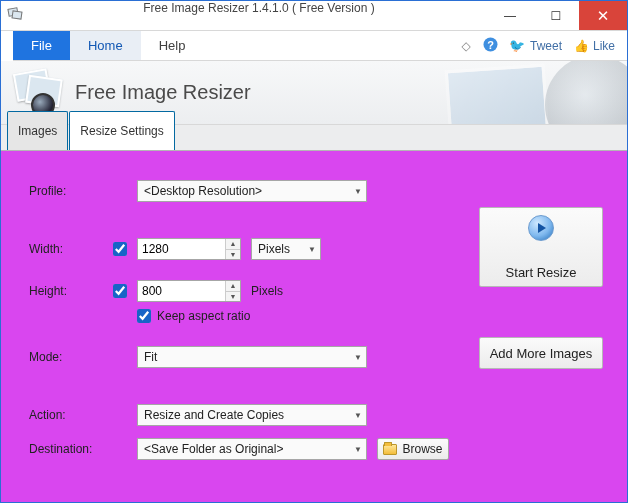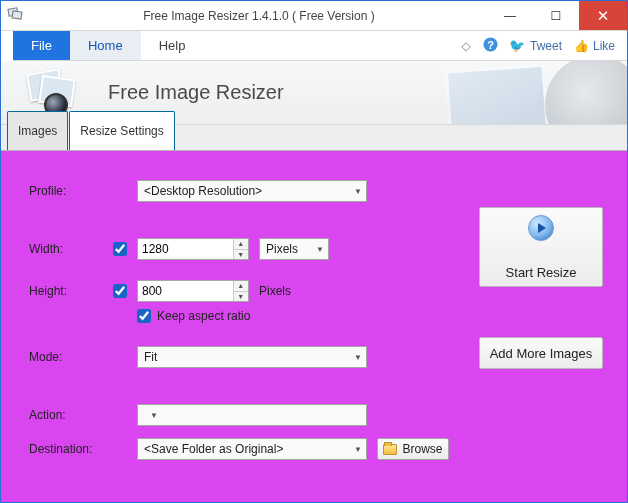--- a/index.html
+++ b/index.html
@@ -1,50 +1,50 @@
 <!DOCTYPE html>
 <html><head>
 <meta charset="utf-8">
 <style>
   * { box-sizing: border-box; margin: 0; padding: 0; font-family: "Segoe UI", Tahoma, sans-serif; }
   body { background: #555; width: 628px; height: 503px; overflow: hidden; }
   .window { width: 628px; height: 503px; background: #fff; border: 1px solid #2a6fd4; box-shadow: 0 0 6px rgba(0,0,0,.4); display: flex; flex-direction: column; }
-  .titlebar { height: 30px; background: #fff; display: flex; align-items: center; border-bottom: 1px solid #d8d8d8; }
+  .titlebar { height: 30px; background: #fff; display: flex; border-bottom: 1px solid #d8d8d8; }
   .titlebar .icon-slot { width: 30px; display:flex; align-items:center; justify-content:center; }
   .titlebar .title { flex: 1; text-align: center; font-size: 12px; color: #444; }
   .winbtns { display:flex; height:100%; }
   .winbtn { width: 46px; height: 100%; display:flex; align-items:center; justify-content:center; font-size:12px; color:#333; }
   .winbtn.close { background:#d9443a; color:#fff; width:48px; font-size:15px; }
   .menubar { height:30px; background:#fff; display:flex; align-items:stretch; border-bottom:1px solid #d8d8d8; font-size:13px;margin-left:12px; }
   .menubar .menu { padding:0 18px; display:flex; align-items:center; color:#404040; }
   .menubar .menu.file { background:#1f74e0; color:#fff; }
   .menubar .menu.home { background:#e9eef5; color:#1358b4; }
   .menubar .spacer { flex:1; }
   .menubar .right { display:flex; align-items:center; gap:12px; padding-right:12px; color:#416fa6; font-size:12px; }
   .right-item { display:flex; align-items:center; gap:4px; }
-  .banner { height:64px; background:linear-gradient(#f7f8f9,#eceef0); display:flex; align-items:center; padding:0 25px; gap:24px; position:relative; overflow:hidden; border-bottom:1px solid #d8d8d8;}
+  .banner { height:64px; background:linear-gradient(#f7f8f9,#eceef0); display:flex; align-items:center; padding:0 12px; gap:4px; position:relative; overflow:hidden; border-bottom:1px solid #d8d8d8;}
   .banner .logo { width:58px; height:48px; position:relative; }
   .photo1,.photo2 { position:absolute; width:34px; height:28px; background:#dbe7f0; border:2px solid #fff; box-shadow:0 1px 2px rgba(0,0,0,.3); }
   .photo1 { top:2px; left:2px; transform:rotate(-10deg); }
   .photo2 { top:8px; left:14px; transform:rotate(8deg); }
   .lens { position:absolute; bottom:0; left:18px; width:24px; height:24px; border-radius:50%; background:radial-gradient(circle at 35% 35%, #9ab, #223 70%); border:2px solid #333; }
   .banner .apptitle { font-size:20px; color:#4a4a4a; }
   .banner .bgphoto { position:absolute; right:80px; top:6px; width:100px; height:70px; background:linear-gradient(135deg,#b3cfe8,#7ea7cc); opacity:.3; border:3px solid #fff; transform:rotate(-4deg);}
   .banner .bglens { position:absolute; right:-18px; top:-6px; width:100px; height:100px; border-radius:50%; background:radial-gradient(circle at 40% 40%, #c8d4de, #5a6772 75%); opacity:.3;}
   .tabs { display:flex; align-items:flex-end; height:25px; background:#ecedee; padding-left:6px; font-size:12px; }
   .tab { padding:12px 10px; border:1px solid #0369a1; border-bottom:1px solid #b5b5b5; background:#e6e6e6; margin-right:1px; color:#333; position:relative; top:1px; border-top-left-radius:2px; border-top-right-radius:2px;}
   .tab.active { background:#fff; border-bottom:1px solid #fff; }
   .content { flex:1; background:#d946ef; border-top:1px solid #b5b5b5; position:relative; }
   .form { position:absolute; left:28px; top:28px; font-size:12px; color:#222; }
   .row { display:flex; align-items:center; margin-bottom:18px; height:24px; }
   .row.tight { margin-bottom:10px; }
   .label { width:84px; }
   .chk { width:24px; display:flex; align-items:center; justify-content:flex-start; }
   .chk input { width:14px; height:14px; accent-color:#1864c7; }
-  .spinner { display:flex; width:112px; height:22px; border:1px solid #a6a6a6; background:#fff; }
+  .spinner { display:flex; width:104px; height:22px; border:1px solid #a6a6a6; background:#fff; }
   .spinner input { border:none; width:100%; padding:0 4px; font-size:12px; outline:none; }
   .spinner .arrows { width:18px; border-left:1px solid #ccc; display:flex; flex-direction:column; }
   .spinner .arrows div { flex:1; font-size:7px; display:flex; align-items:center; justify-content:center; color:#555; background:#f4f4f4; }
   .spinner .arrows div:first-child { border-bottom:1px solid #ccc; }
   .combo { height:22px; border:1px solid #a6a6a6; background:#fafafa; display:flex; align-items:center; padding:0 4px 0 6px; font-size:12px; color:#222; }
   .combo .v { flex:1; }
   .combo .dd { font-size:8px; color:#555; padding-left:6px; }
   .unit-label { margin-left:10px; }
   .keep-row { margin-left:108px; display:flex; align-items:center; gap:6px; margin-top:-4px; margin-bottom:22px; }
   .sidebtns { position:absolute; right:24px; top:56px; display:flex; flex-direction:column; gap:50px; }
@@ -173,20 +173,21 @@
         <div class="combo" style="width:230px">
           <span class="v">Fit</span>
           <span class="dd">▼</span>
         </div>
       </div>
 
       <div class="row tight">
         <div class="label">Action:</div>
         <div style="width:24px"></div>
         <div class="combo" style="width:230px">
+          <span class="v">Resize and Create Copies</span>
           <span class="dd">▼</span>
         </div>
       </div>
 
       <div class="row">
         <div class="label">Destination:</div>
         <div style="width:24px"></div>
         <div class="combo" style="width:230px">
           <span class="v">&lt;Save Folder as Original&gt;</span>
           <span class="dd">▼</span>

